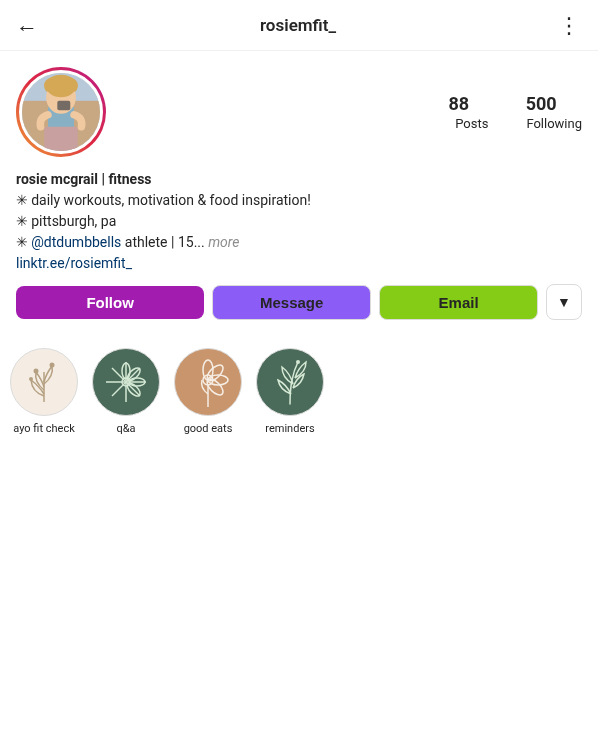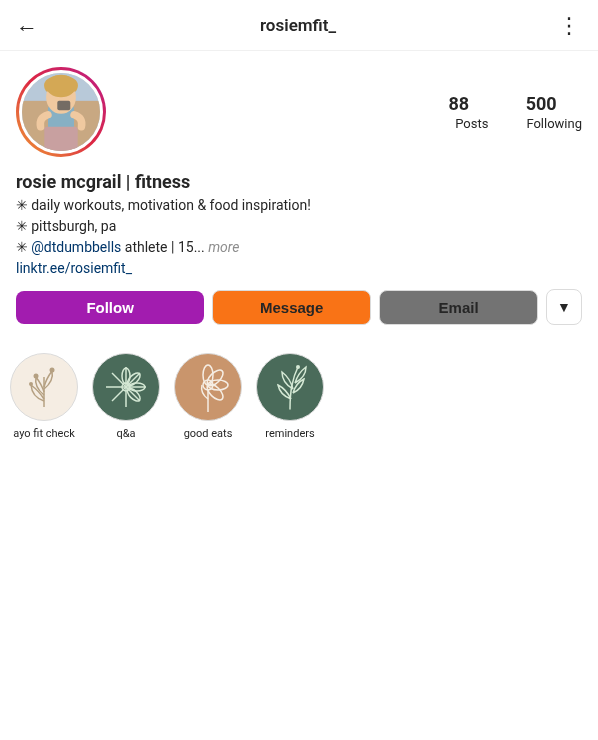--- a/index.html
+++ b/index.html
@@ -92,21 +92,21 @@
       color: #262626;
       padding-left: 26px;
     }
 
     
     .bio-section {
       margin-bottom: 12px;
     }
     .bio-name {
       font-weight: 700;
-      font-size: 18px;
+      font-size: 14px;
       margin-bottom: 3px;
     }
     .bio-line {
       font-size: 14px;
       line-height: 1.5;
       color: #262626;
     }
     .bio-link {
       color: #00376b;
       font-size: 14px;
@@ -135,32 +135,32 @@
       color: #fff;
       border: none;
       border-radius: 8px;
       padding: 8px 0;
       font-size: 15px;
       font-weight: 600;
       cursor: pointer;
     }
     .btn-message {
       flex: 1;
-      background: #f97316;
+      background: #8b5cf6;
       color: #262626;
       border: 1.5px solid #dbdbdb;
       border-radius: 8px;
       padding: 8px 0;
       font-size: 15px;
       font-weight: 600;
       cursor: pointer;
     }
     .btn-email {
       flex: 1;
-      background: #737373;
+      background: #84cc16;
       color: #262626;
       border: 1.5px solid #dbdbdb;
       border-radius: 8px;
       padding: 8px 0;
       font-size: 15px;
       font-weight: 600;
       cursor: pointer;
     }
     .btn-dropdown {
       width: 36px;

